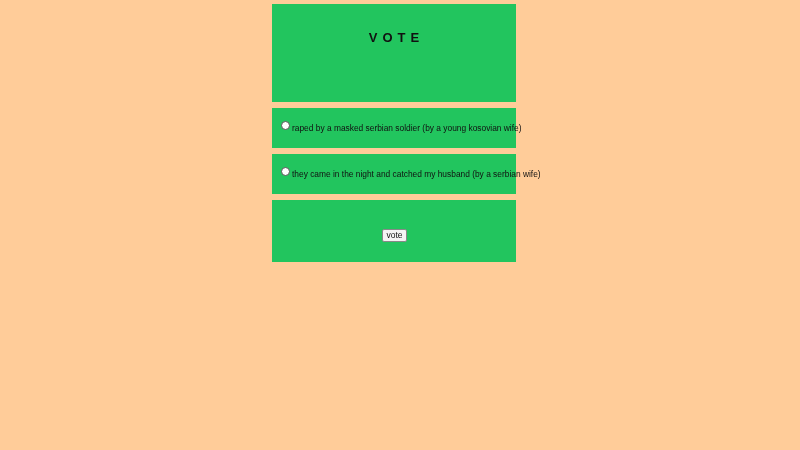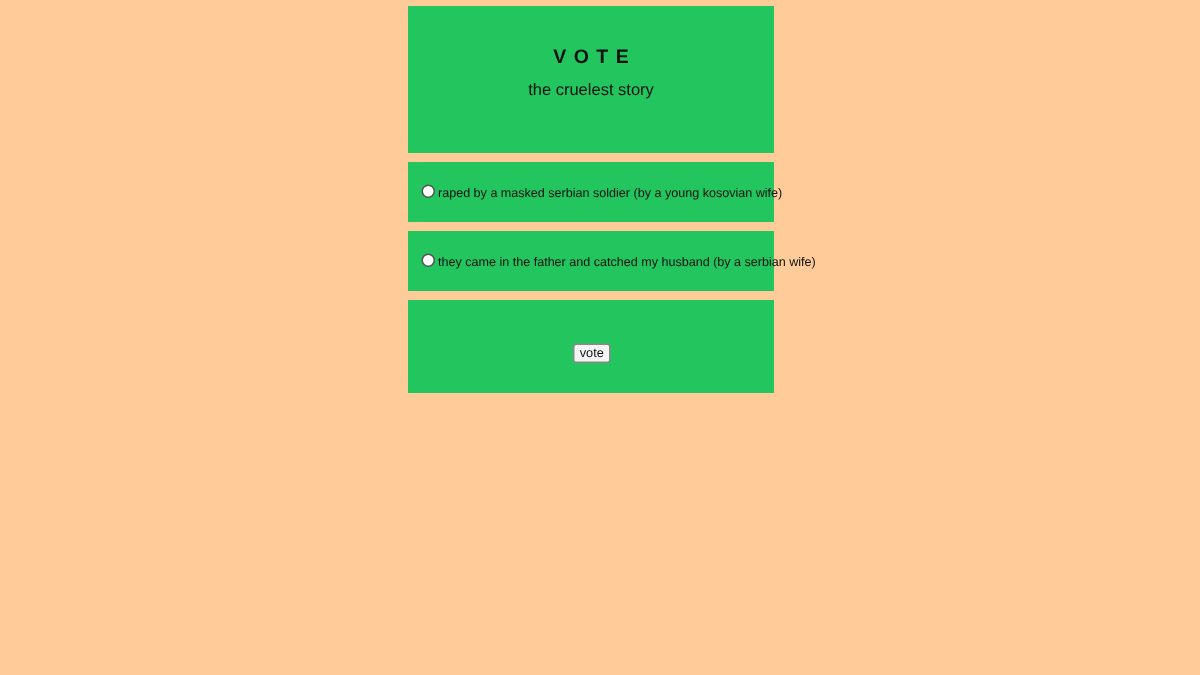--- a/index.html
+++ b/index.html
@@ -44,21 +44,21 @@
       margin-top: 9px;
     }
     .option-card {
       height: 40px;
       display: flex;
       align-items: center;
       padding-left: 9px;
     }
     .option-card label {
       display: flex;
-      align-items: center;
+      align-items: flex-start;
       font-size: 8.4px;
       color: #111;
       cursor: pointer;
       white-space: nowrap;
     }
     .radio {
       width: 7px;
       height: 7px;
       border: 1px solid #555;
       border-radius: 50%;
@@ -87,37 +87,36 @@
       line-height: 9px;
       cursor: pointer;
     }
   </style>
 </head>
 <body>
 
 <div class="column">
   <div class="card header-card">
     <div class="title">VOTE</div>
-    <div class="subtitle">the cruelest story</div>
   </div>
 
   <div class="card option-card">
     <label>
       <span class="radio"></span>
       <span>raped by a masked serbian soldier (by a young kosovian wife)</span>
     </label>
   </div>
 
 
 
 
 
   <div class="card option-card">
     <label>
       <span class="radio"></span>
-      <span>they came in the father and catched my husband (by a serbian wife)</span>
+      <span>they came in the night and catched my husband (by a serbian wife)</span>
     </label>
   </div>
 
   <div class="card footer-card">
     <button class="vote-btn">vote</button>
   </div>
 </div>
 
 </body></html>

